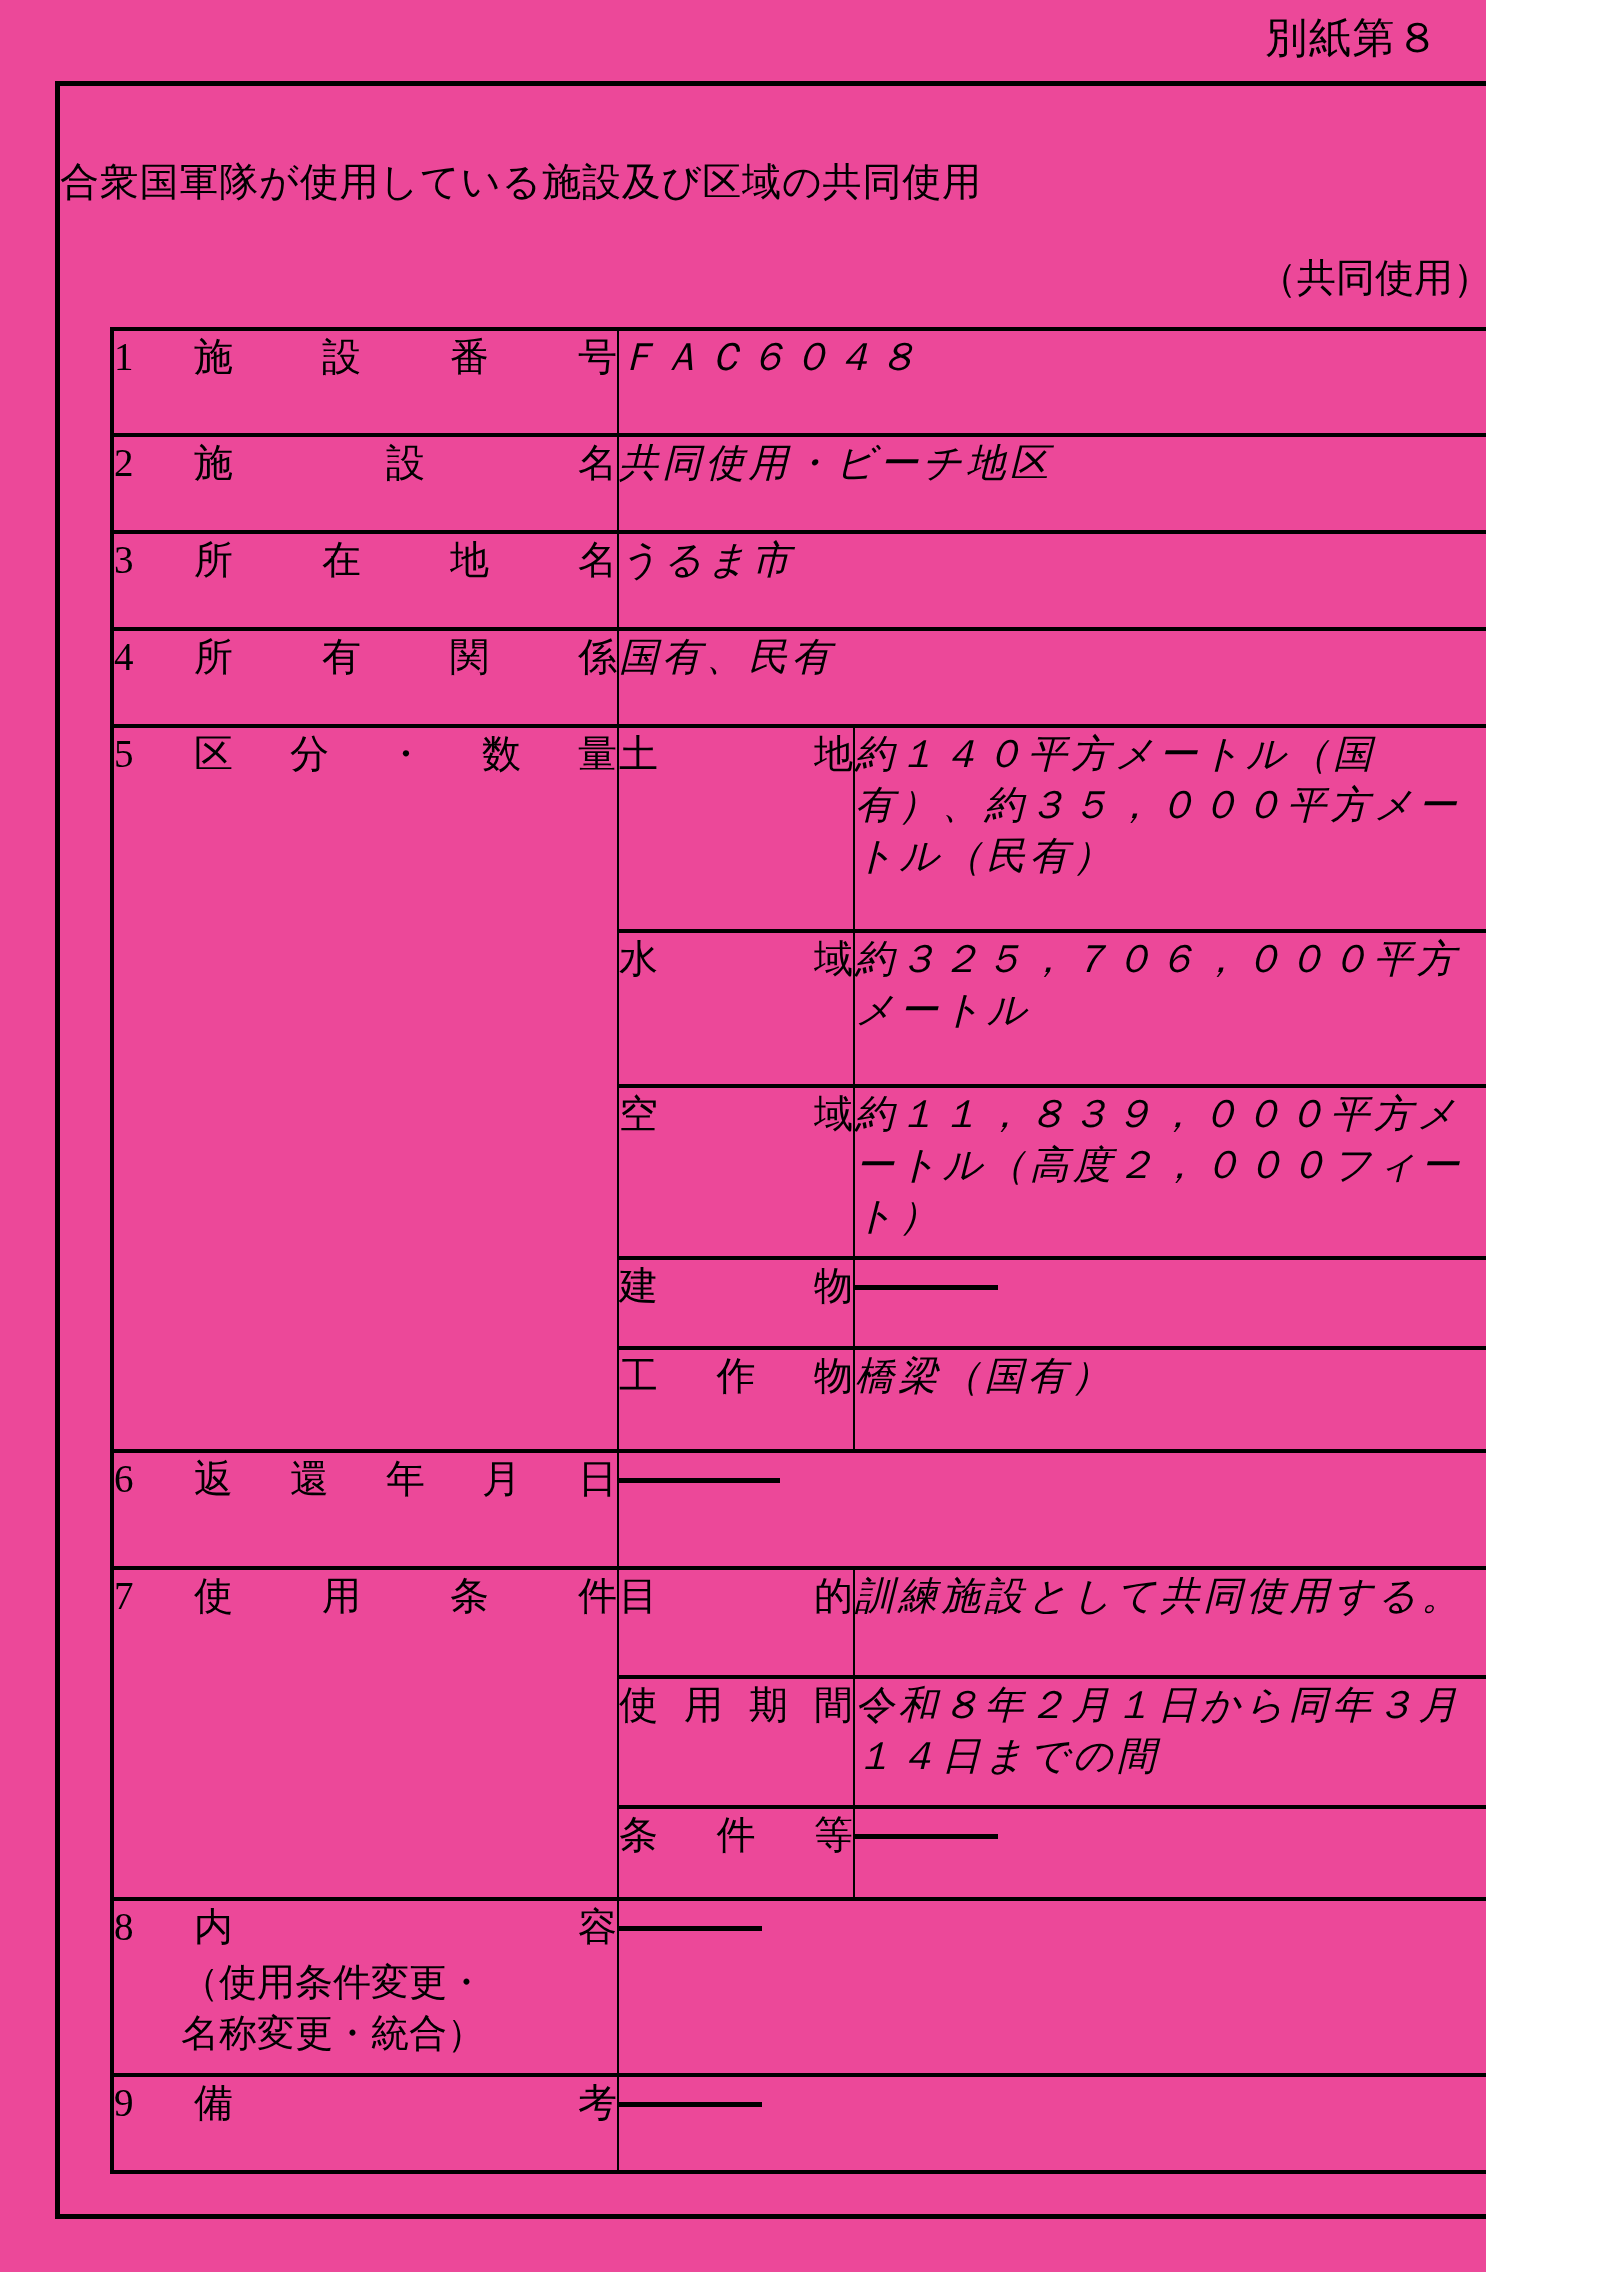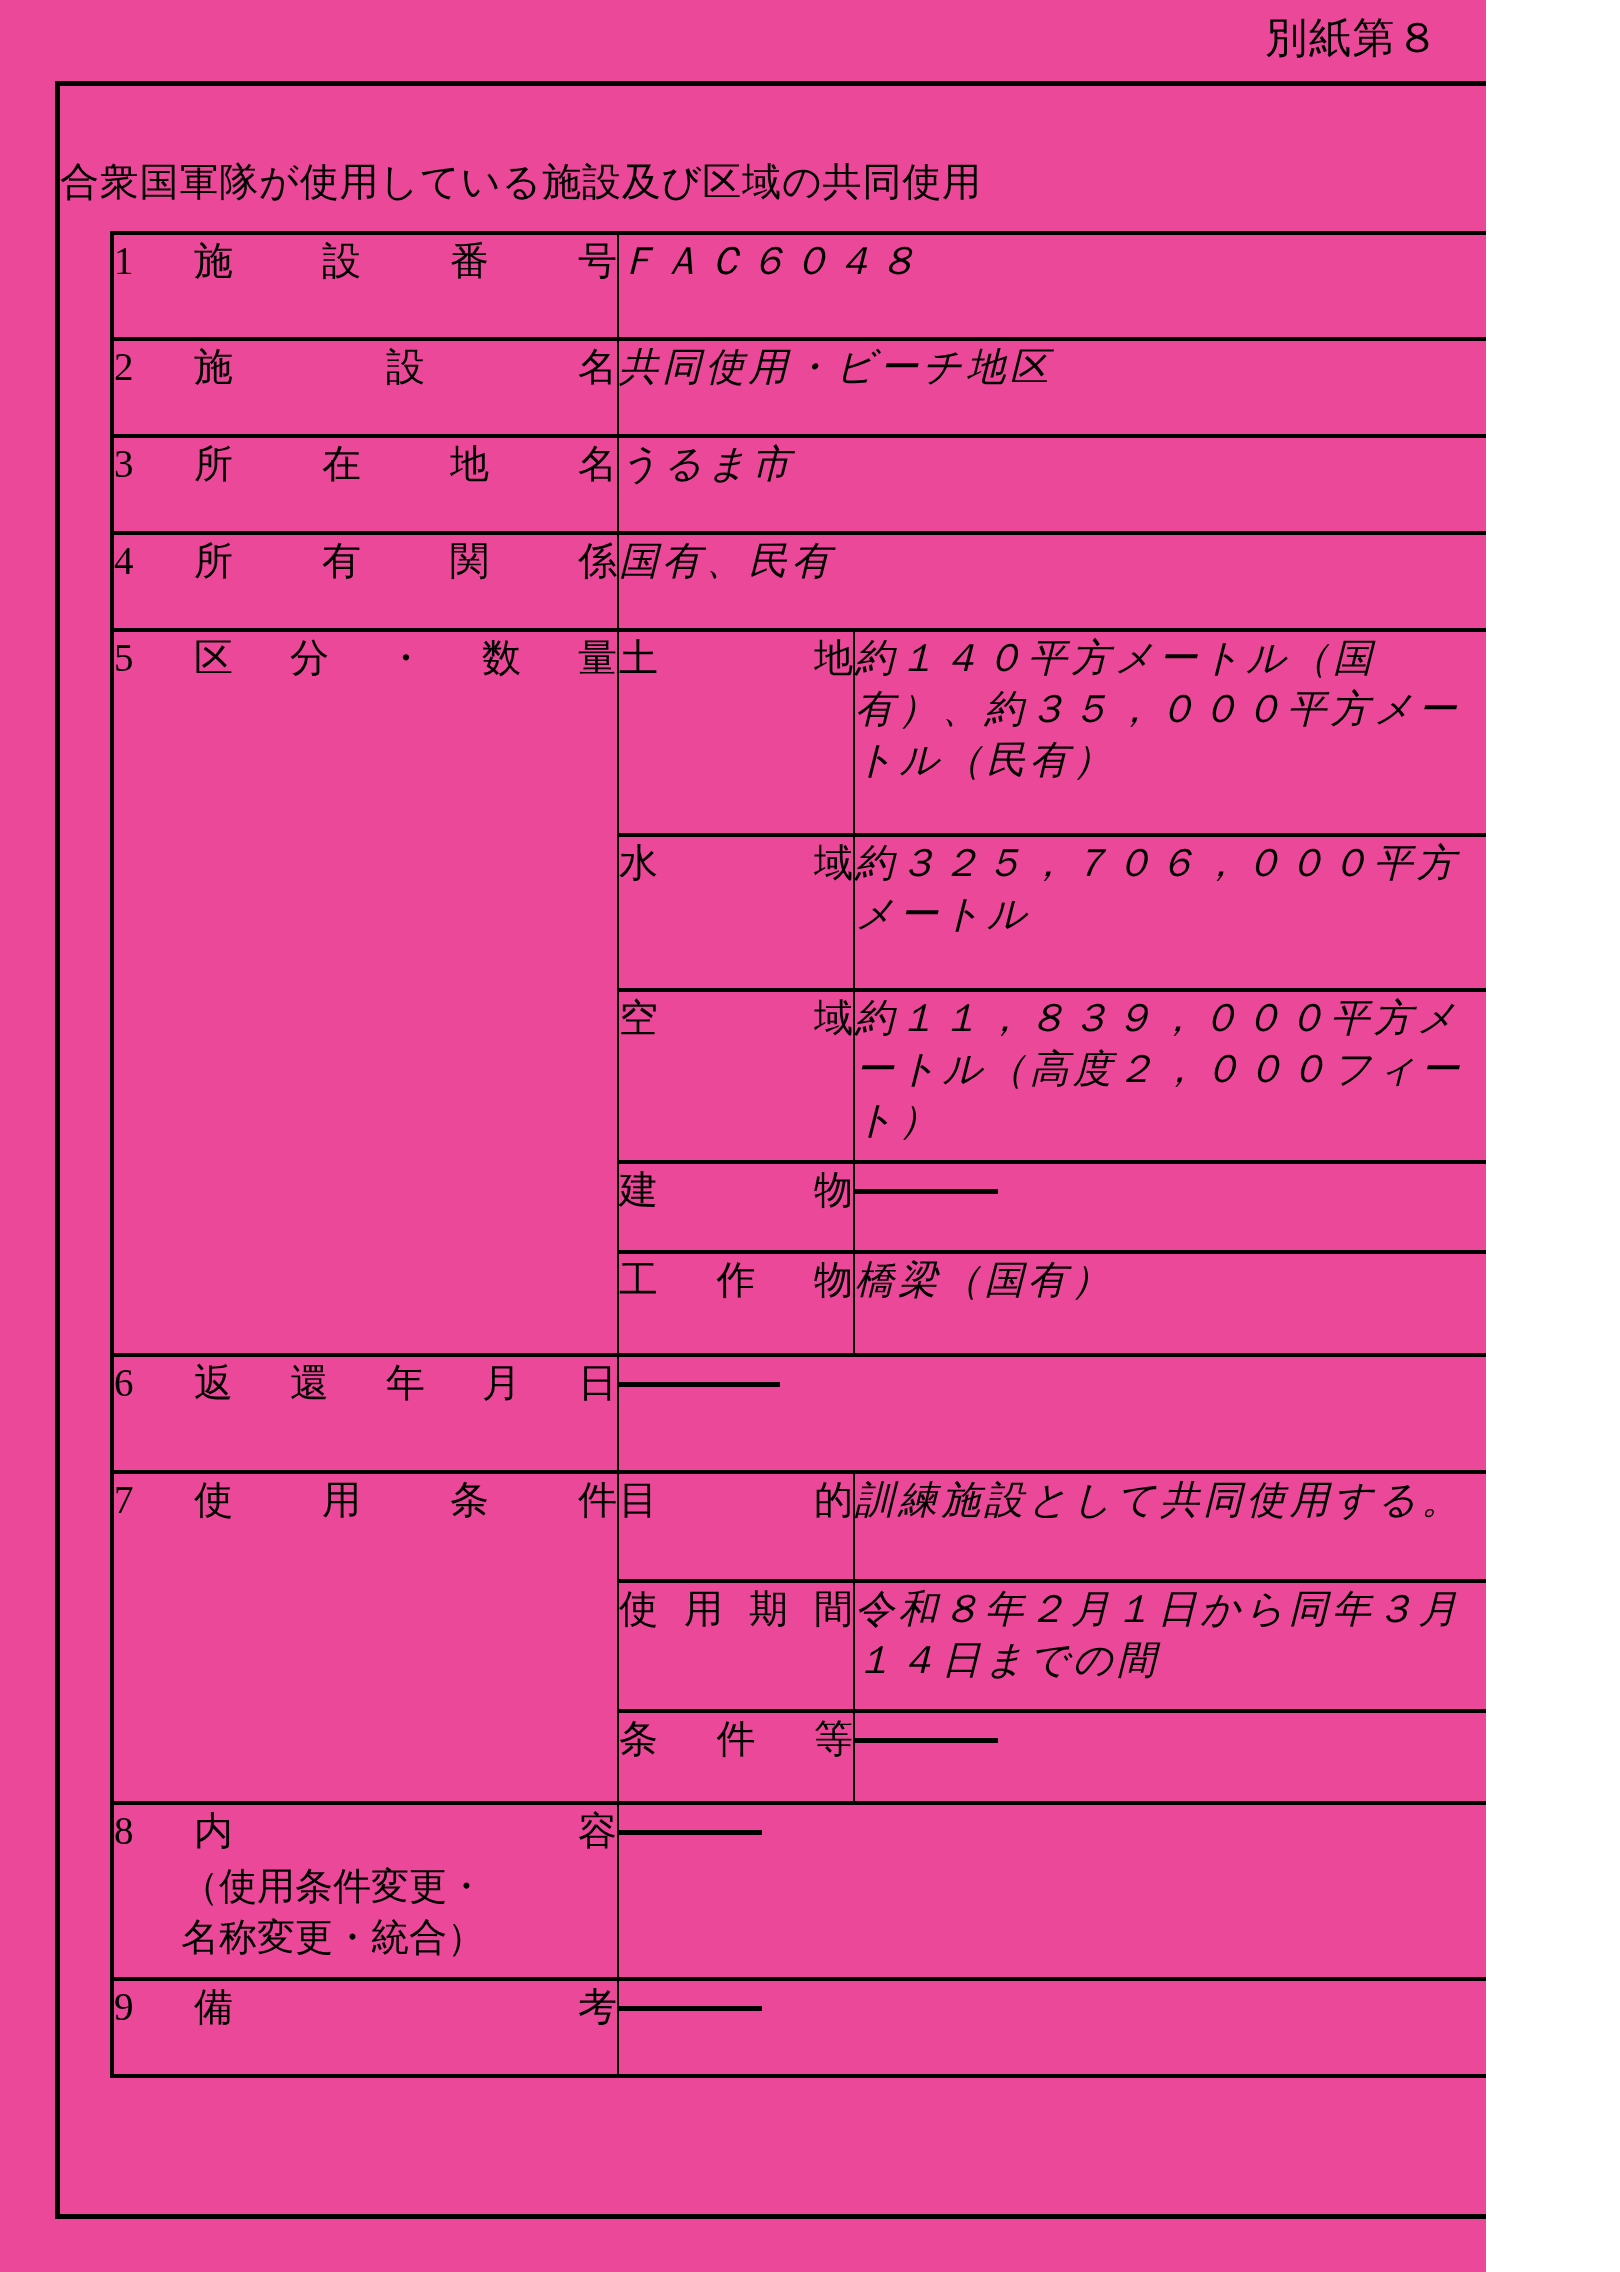--- a/index.html
+++ b/index.html
@@ -110,20 +110,21 @@
 <body>
 
 <div class="page">
 
   <div class="corner-label">別紙第８</div>
 
   <div class="frame">
 
     <div class="doc-title">合衆国軍隊が使用している施設及び区域の共同使用</div>
 
+    <div class="doc-subtitle">（共同使用）</div>
 
     <table class="facility">
       <colgroup>
         <col style="width:506px">
         <col style="width:236px">
         <col style="width:686px">
       </colgroup>
 
       <tbody>
           <tr style="height:106px">

